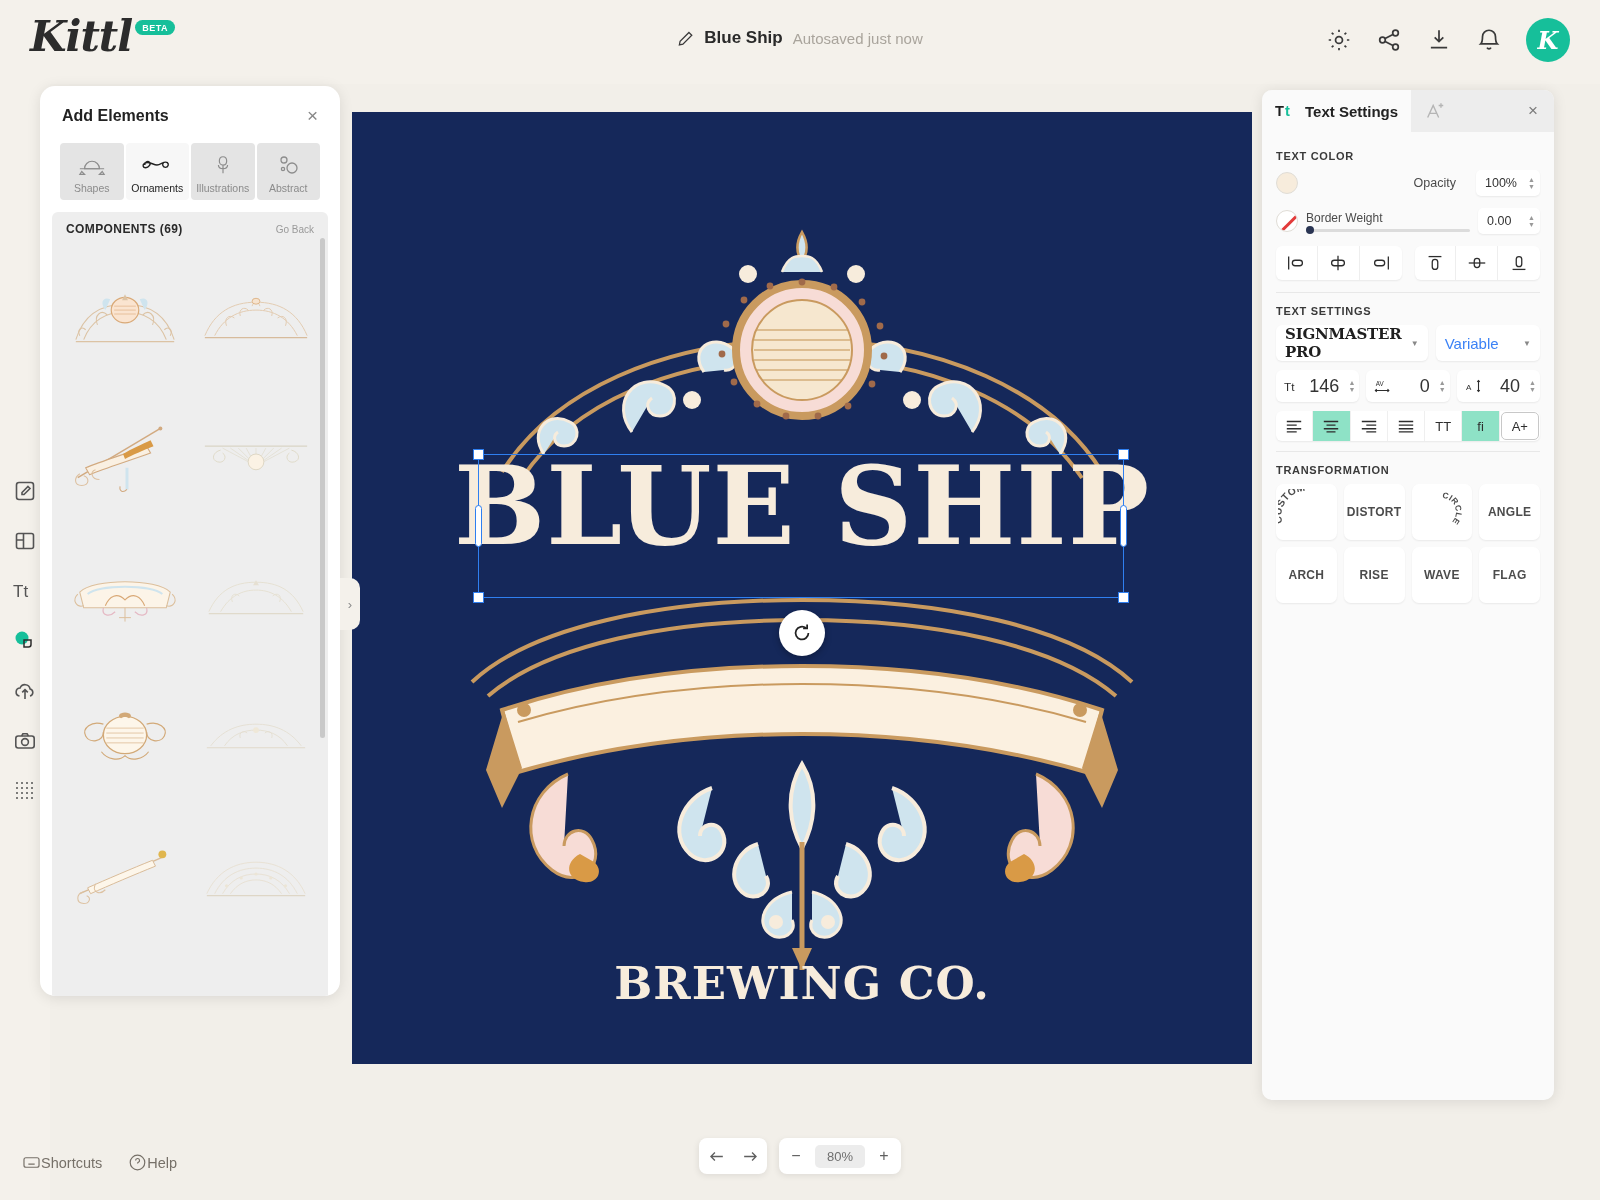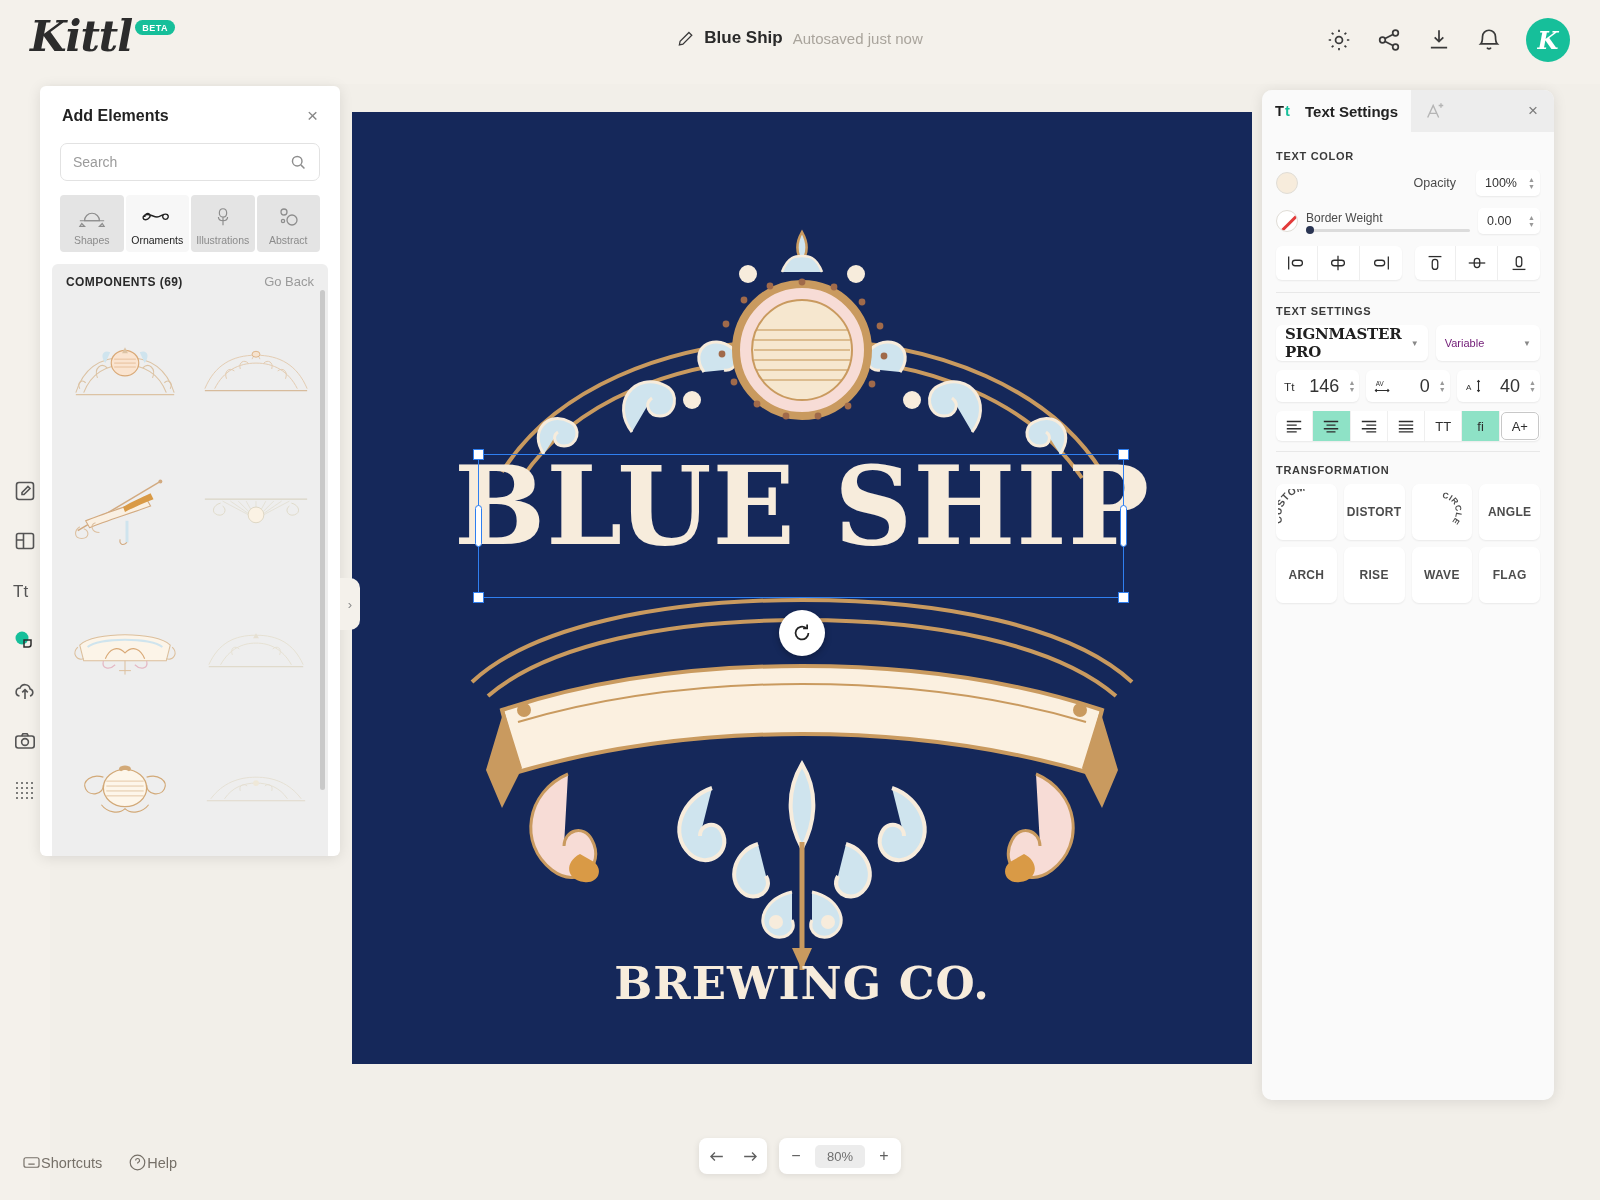--- a/index.html
+++ b/index.html
@@ -51,22 +51,22 @@
     align-items: center; padding-top: 390px; gap: 16px;
   }
   .rail-btn {
     width: 34px; height: 34px; display: flex; align-items: center;
     justify-content: center; cursor: pointer; color: #555;
   }
   .rail-btn.active { color: #16bf9a; }
 
   
   .elements-panel {
-    position: absolute; left: 40px; top: 86px; width: 300px; height: 770px;
-    background: #fff; border-radius: 6px;
+    position: absolute; left: 40px; top: 86px; width: 300px; height: 910px;
+    background: #fff; border-radius: 15px;
     box-shadow: 0 2px 14px rgba(0,0,0,0.10);
     overflow: hidden;
   }
   .panel-head {
     display: flex; align-items: center; justify-content: space-between;
     padding: 20px 22px 4px;
   }
   .panel-title { font-size: 16px; font-weight: bold; color: #222; }
   .panel-close { font-size: 19px; color: #888; cursor: pointer; line-height: 1; }
   .search-box {
@@ -97,21 +97,21 @@
 
   .comp-section {
     margin: 12px 12px 0; background: #eeeeee; border-radius: 6px;
     height: 848px; position: relative; overflow: hidden;
   }
   .comp-head {
     display: flex; align-items: center; justify-content: space-between;
     padding: 10px 14px 6px;
   }
   .comp-title { font-size: 12px; font-weight: bold; color: #2a2a2a; letter-spacing: 0.4px; }
-  .comp-back { font-size: 13px; color: #9a9a9a; cursor: pointer; }
+  .comp-back { font-size: 10px; color: #9a9a9a; cursor: pointer; }
   .comp-grid {
     display: grid; grid-template-columns: 1fr 1fr;
     gap: 6px; padding: 6px 10px;
   }
   .comp-cell {
     height: 134px; display: flex; align-items: center; justify-content: center;
     cursor: pointer;
   }
   .comp-cell svg { width: 118px; height: 92px; }
   .panel-scrollbar {
@@ -235,21 +235,21 @@
     background: #fff; border-radius: 6px; height: 36px;
     display: flex; align-items: center; justify-content: space-between;
     padding: 0 9px; box-shadow: 0 1px 2px rgba(0,0,0,0.07); cursor: pointer;
   }
   .dd-font { flex: 1.55; }
   .dd-var { flex: 1; }
   .font-name {
     font-family: "DejaVu Serif", serif; font-weight: bold;
     font-size: 15px; color: #1f1f1f; letter-spacing: -0.2px;
   }
-  .var-name { font-size: 11px; color: #701a75; }
+  .var-name { font-size: 15px; color: #3b82f6; }
   .caret { font-size: 8px; color: #888; margin-left: 4px; }
 
   .metrics-row { display: flex; gap: 7px; margin-bottom: 9px; }
   .metric {
     flex: 1; background: #fff; border-radius: 6px; height: 32px;
     display: flex; align-items: center; padding: 0 4px 0 8px; gap: 4px;
     box-shadow: 0 1px 2px rgba(0,0,0,0.07);
   }
   .metric .m-ico { color: #2d2d2d; display: flex; align-items: center; }
   .metric .m-val { flex: 1; font-size: 18px; color: #333; text-align: right; }
@@ -435,27 +435,20 @@
       </svg>
     </div>
   </div>
 
   <div class="elements-panel">
     <div class="panel-head">
       <span class="panel-title">Add Elements</span>
       <span class="panel-close">×</span>
     </div>
 
-    <div class="search-box">
-      <input placeholder="Search" style="">
-      <svg width="17" height="17" viewBox="0 0 20 20" fill="none" stroke="#8e8e8e" stroke-width="1.7">
-        <circle cx="8.5" cy="8.5" r="5.6"></circle>
-          <path d="M12.8 12.8l4.2 4.2"></path>
-      </svg>
-    </div>
 
     <div class="cat-tabs">
       <div class="cat-tab">
         <div class="ct-icon">
           <svg width="28" height="22" viewBox="0 0 30 22" fill="none" stroke="currentColor" stroke-width="1.3">
             <path d="M7 15a8 8 0 0 1 16 0z"></path>
               <path d="M2 15h26"></path>
             <path d="M4 18l-2 3h5zM26 18l2 3h-5z"></path>
           </svg>
         </div>

